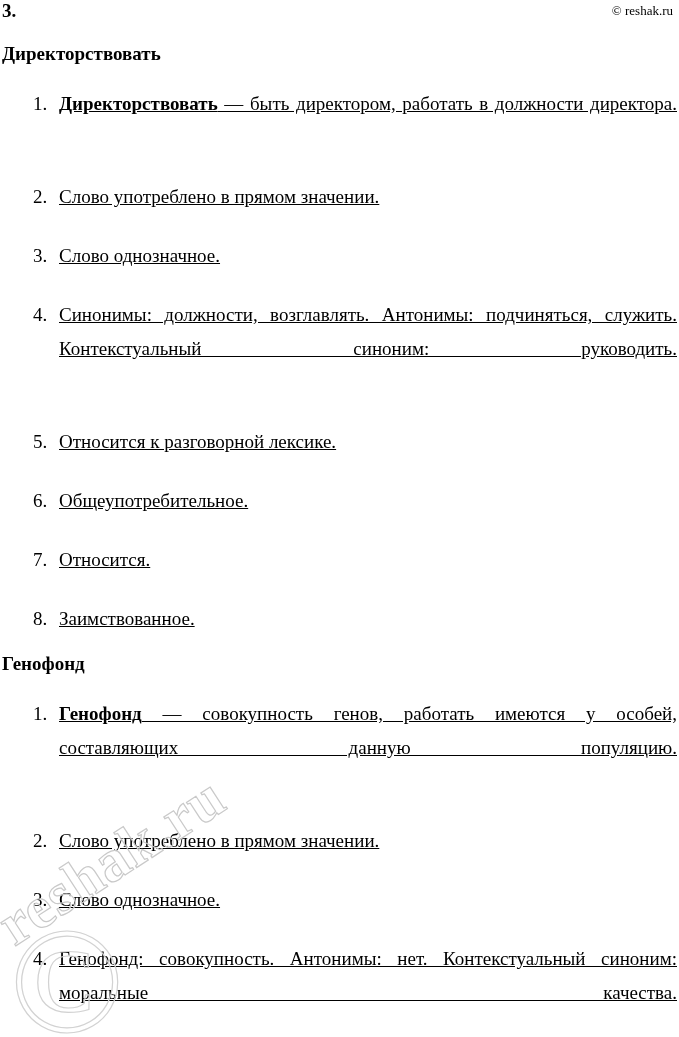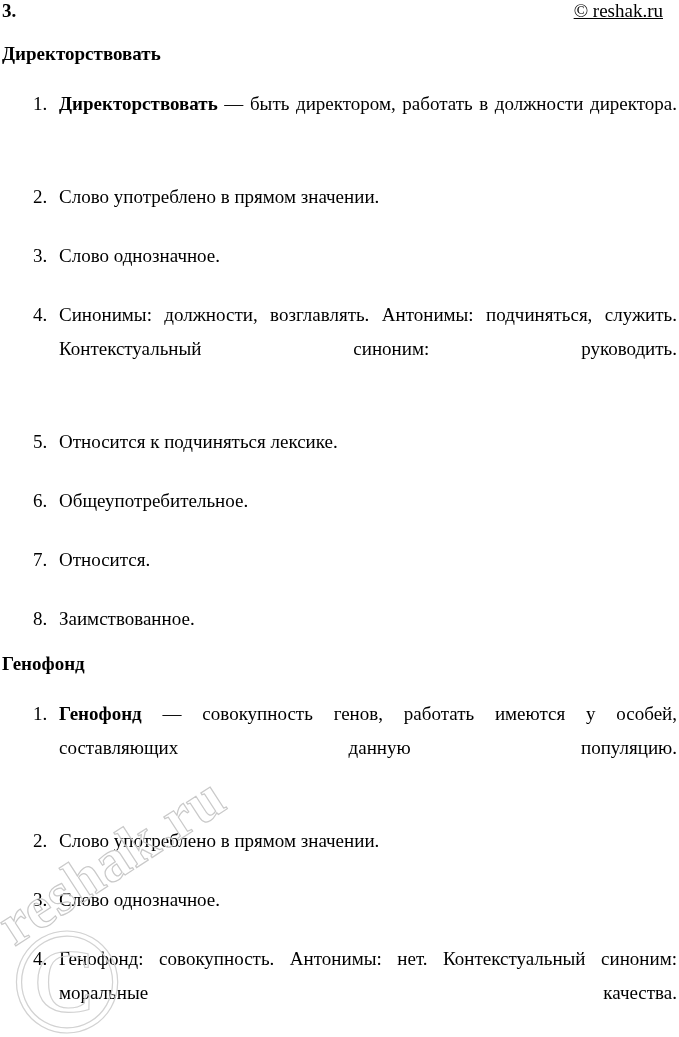--- a/index.html
+++ b/index.html
@@ -32,26 +32,25 @@
   .task-number {
     position: absolute;
     left: 0;
     top: 0;
     font-weight: bold;
     font-size: 19px;
     line-height: 22px;
   }
   .copyright {
     position: absolute;
-    right: 14px;
+    right: 4px;
     top: 0;
-    font-size: 19px;
+    font-size: 13px;
     line-height: 22px;
     white-space: nowrap;
-    text-decoration: underline;
   }
 
   
   .section-heading {
     font-weight: bold;
     font-size: 19px;
     line-height: 22px;
     margin: 17px 0 0 0;
   }
 
@@ -77,20 +76,21 @@
     position: absolute;
     left: 31px;
     top: 0;
     width: 24px;
     text-align: left;
     font-size: 19px;
     line-height: 34px;
   }
   .num-item .body {
     display: block;
+    text-decoration: underline;
   }
   
   .num-item.wrap .body::after {
     content: "";
     display: inline-block;
     width: 100%;
   }
   .num-item b {
     font-weight: bold;
   }
@@ -155,21 +155,21 @@
         <li class="num-item">
           <span class="marker">3.</span>
           <span class="body"><span>Слово однозначное.</span></span>
         </li>
         <li class="num-item wrap">
           <span class="marker">4.</span>
           <span class="body"><span>Синонимы: должности, возглавлять. Антонимы: подчиняться, служить. Контекстуальный синоним: руководить.</span></span>
         </li>
         <li class="num-item">
           <span class="marker">5.</span>
-          <span class="body"><span>Относится к подчиняться лексике.</span></span>
+          <span class="body"><span>Относится к разговорной лексике.</span></span>
         </li>
         <li class="num-item">
           <span class="marker">6.</span>
           <span class="body"><span>Общеупотребительное.</span></span>
         </li>
         <li class="num-item">
           <span class="marker">7.</span>
           <span class="body"><span>Относится.</span></span>
         </li>
         <li class="num-item">

